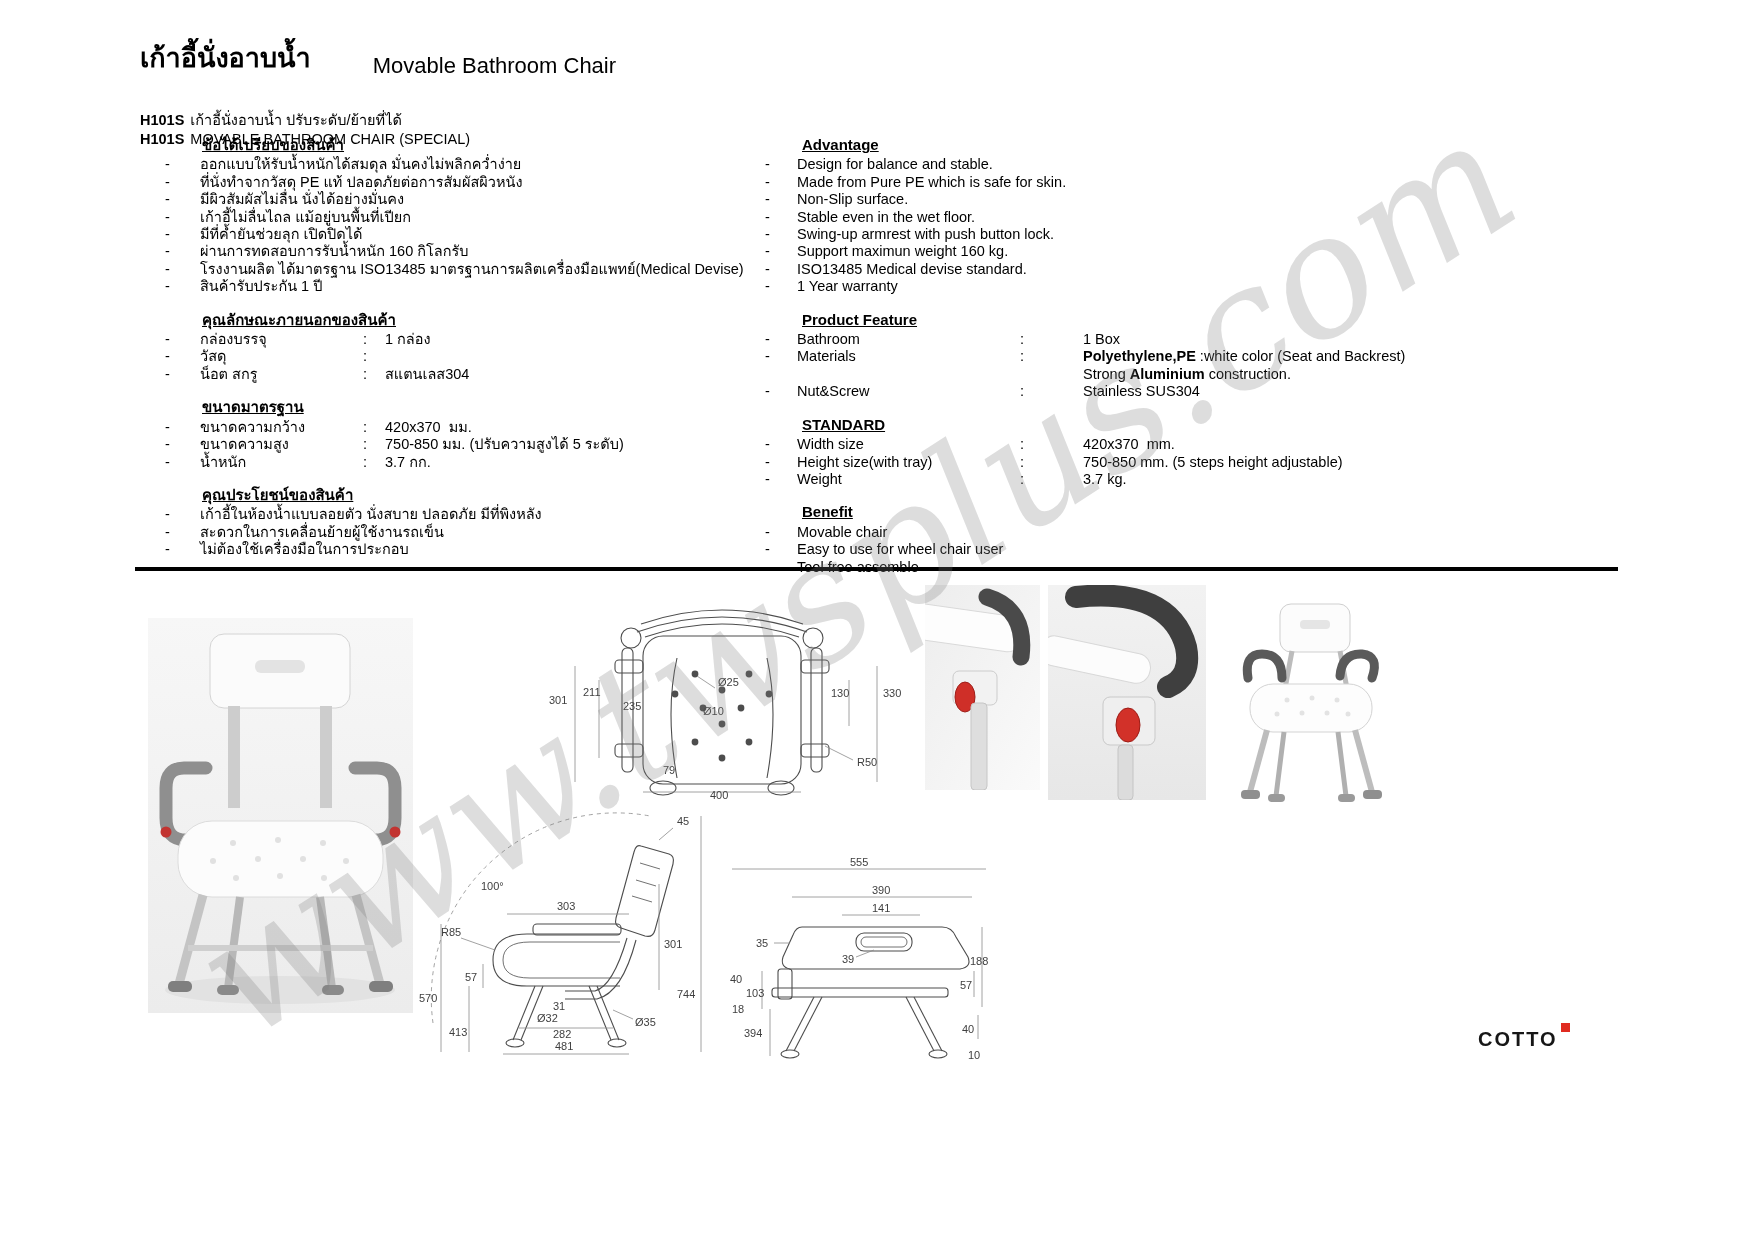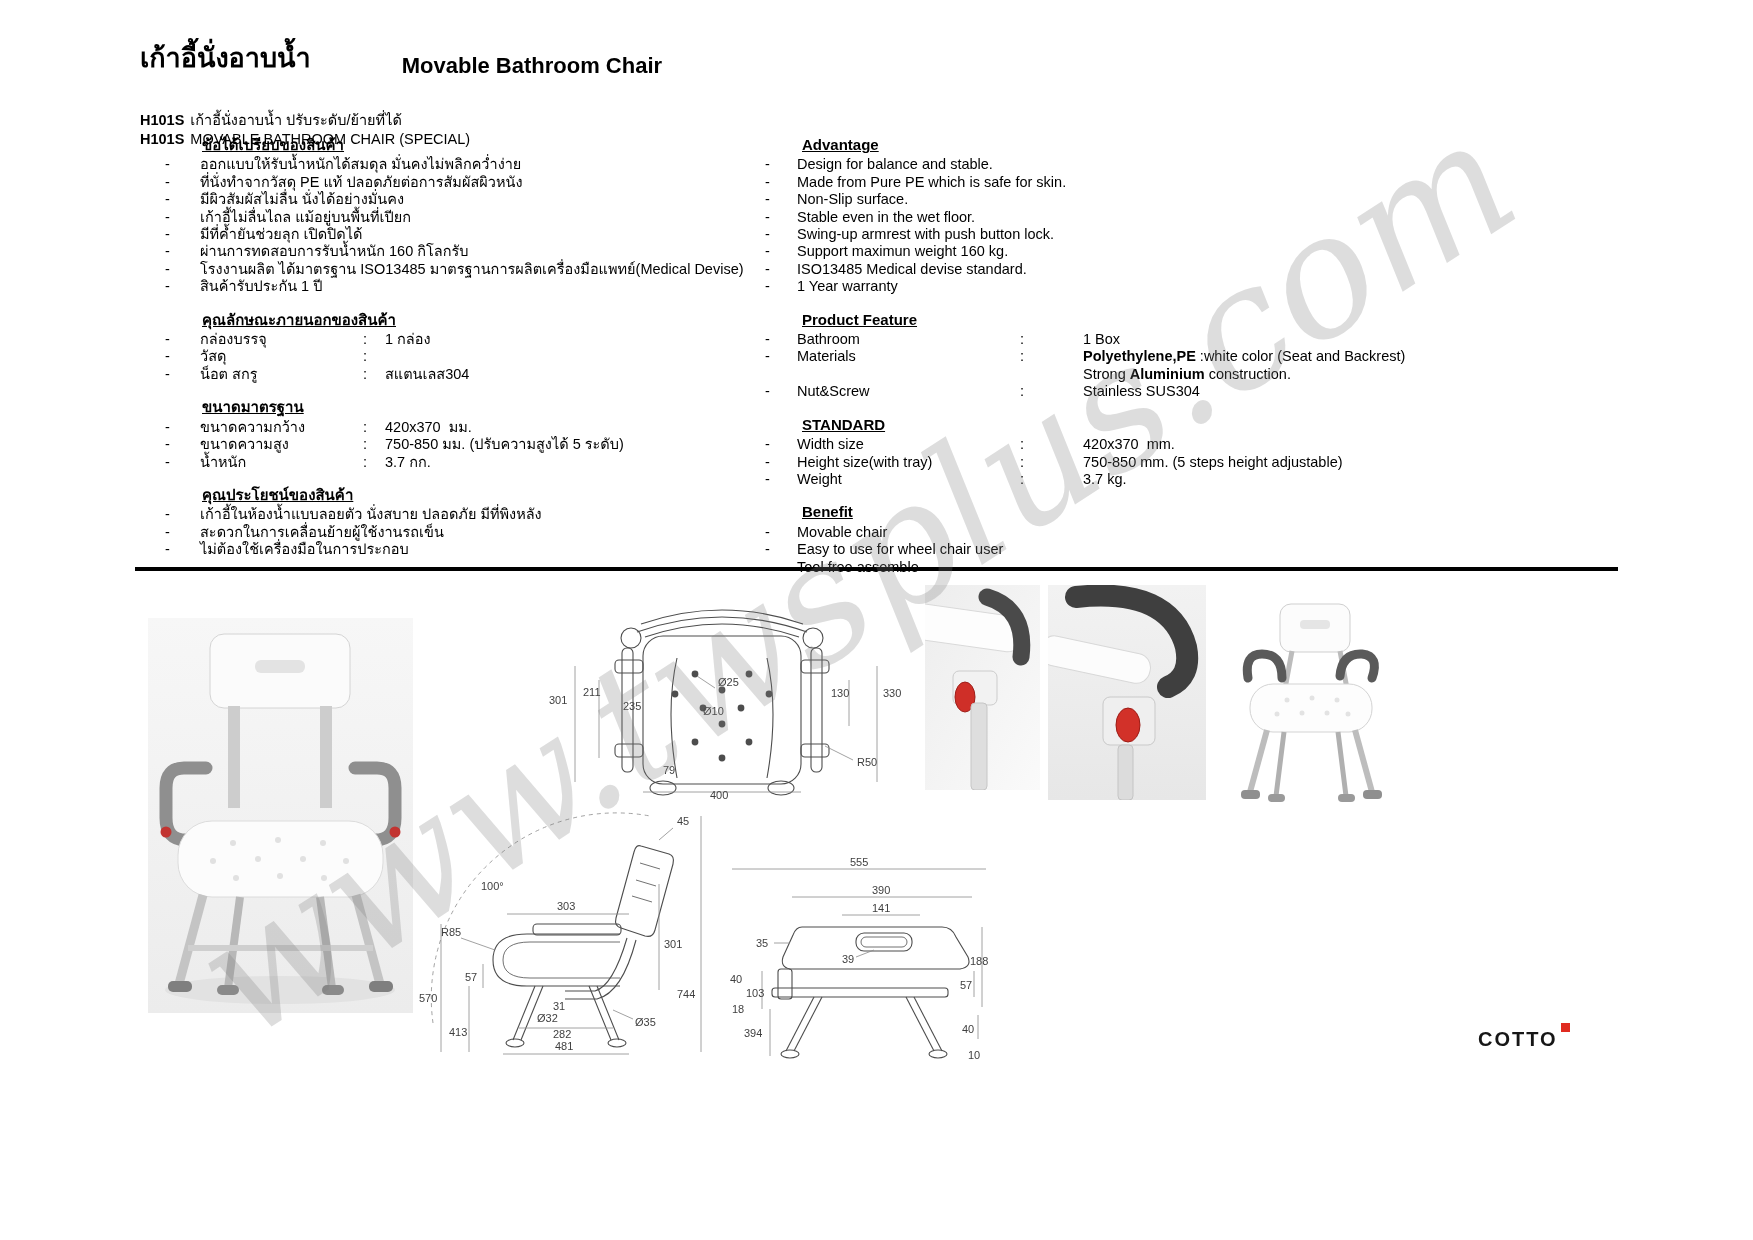--- a/index.html
+++ b/index.html
@@ -5,21 +5,21 @@
   html,body { margin:0; padding:0; }
   body {
     width:1753px; height:1240px; position:relative; overflow:hidden;
     background:#ffffff; color:#000;
     font-family:"Liberation Sans","DejaVu Sans",sans-serif;
   }
   
   .header { position:absolute; left:140px; top:36px; }
   .title-row { display:flex; align-items:flex-end; gap:62px; }
   .title-thai { font-size:27px; font-weight:bold; }
-  .title-en { font-size:22px; font-weight:bold;margin-left:29px; }
+  .title-en { font-size:22px; font-weight:normal; }
   .model-lines { margin-top:32px; font-size:14.5px; line-height:19px; }
   .model-lines b { margin-right:6px; }
   
   .col { position:absolute; top:136px; font-size:14.5px; line-height:17.4px; }
   .col-left { left:165px; width:600px; }
   .col-right { left:765px; width:680px; }
   .section { margin-bottom:15px; }
   .sec-h { font-weight:bold; text-decoration:underline; font-size:15px; margin-bottom:3px;margin-left:37px; }
   .li { display:flex; }
   .li .dash { width:35px; flex:0 0 35px; }

